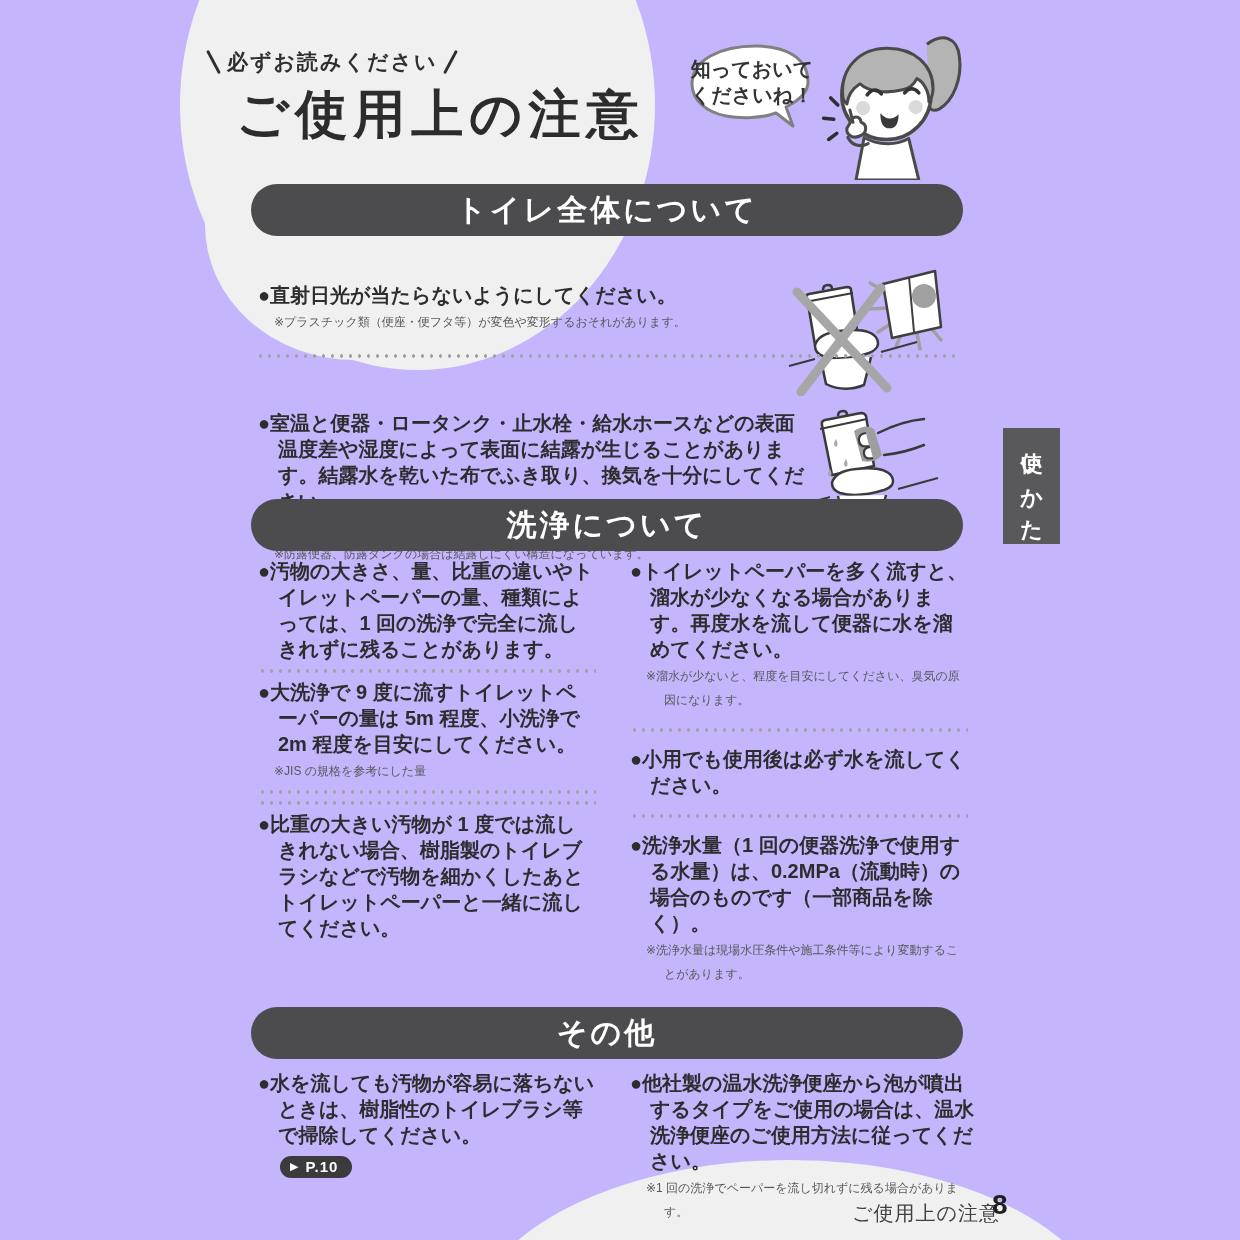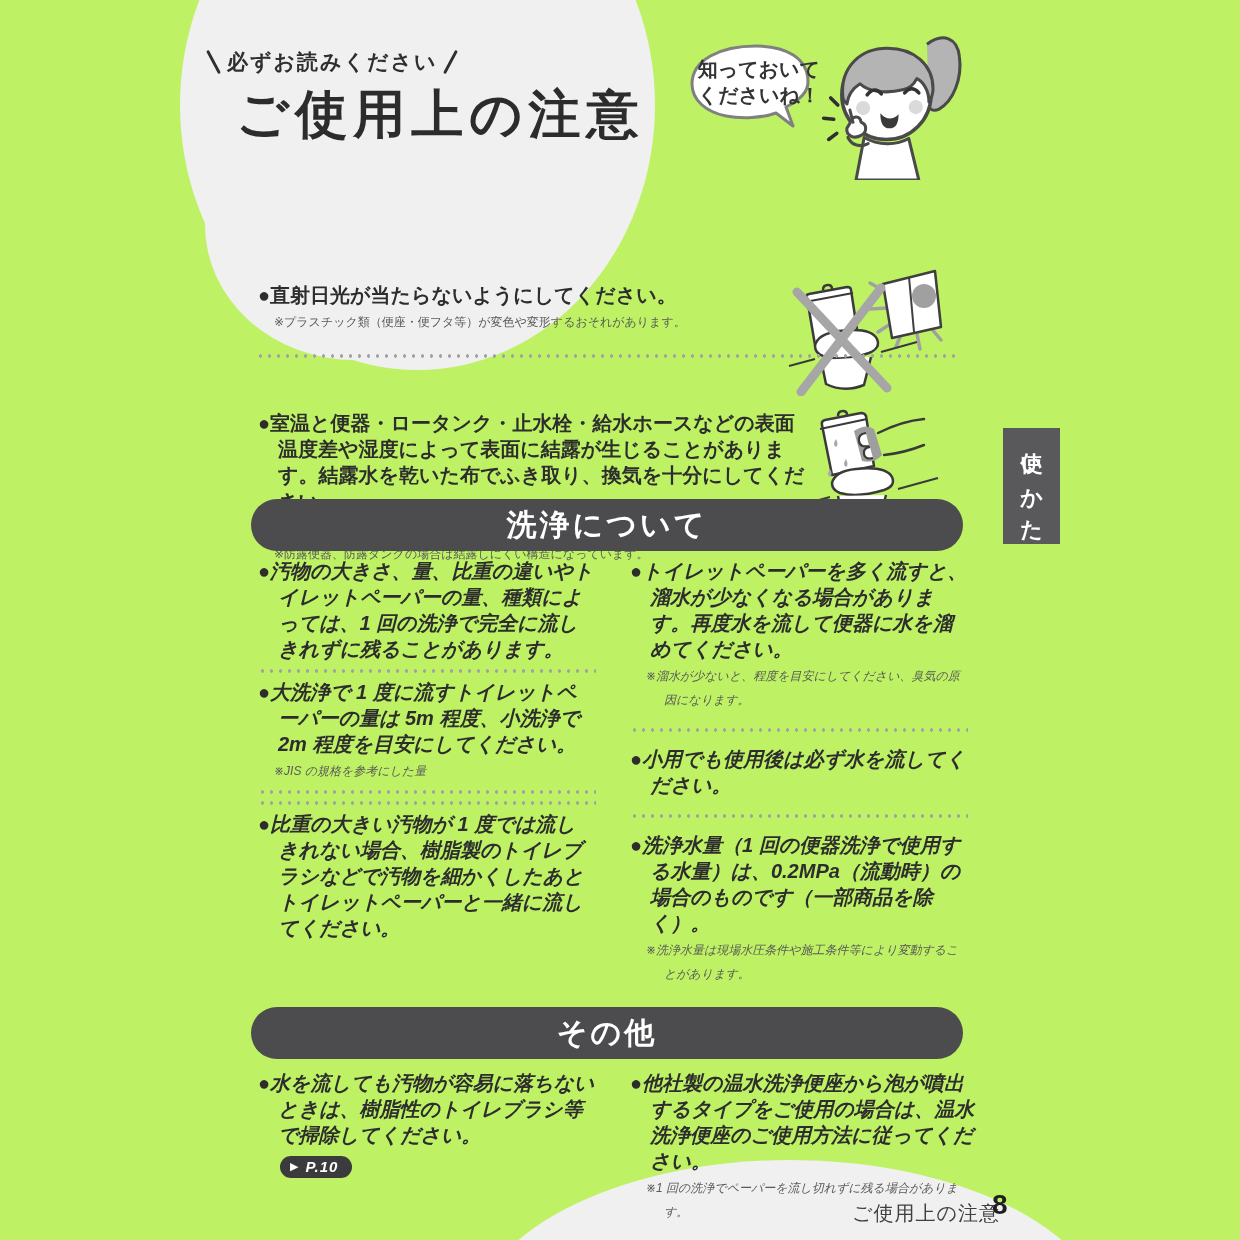--- a/index.html
+++ b/index.html
@@ -1,33 +1,33 @@
 <!DOCTYPE html>
 <html><head>
 <meta charset="utf-8">
 <style>
   html,body{margin:0;padding:0;background:#fff;}
-  .page{position:relative;width:1240px;height:1240px;background:#bef264;overflow:hidden;
+  .page{position:relative;width:1240px;height:1240px;background:#c4b5fd;overflow:hidden;
         font-family:"Liberation Sans","DejaVu Sans",sans-serif;}
   .blob{position:absolute;background:#f0f0f1;border-radius:50%;}
   .blob-top{left:180px;top:-160px;width:475px;height:530px;}
   .blob-top2{left:205px;top:90px;width:300px;height:270px;}
   .blob-bottom{left:470px;top:1160px;width:640px;height:340px;}
 
   .tagline{position:absolute;left:212px;top:48px;display:flex;align-items:center;gap:12px;
            font-size:21px;font-weight:700;color:#2f2f30;letter-spacing:2px;}
   .stroke{width:3px;height:26px;background:#2f2f30;border-radius:2px;}
   .stroke-l{transform:rotate(-28deg);}
   .stroke-r{transform:rotate(28deg);}
   .title{position:absolute;left:236px;top:80px;font-size:52px;font-weight:700;color:#2c2c2d;
          letter-spacing:6px;white-space:nowrap;}
 
   .bubble{position:absolute;left:684px;top:42px;width:152px;height:90px;}
   .bubble svg{position:absolute;left:0;top:0;}
-  .bubble-text{position:absolute;left:0;top:14px;width:136px;text-align:right;
+  .bubble-text{position:absolute;left:0;top:14px;width:136px;text-align:center;
                font-size:20px;font-weight:700;color:#333;line-height:26px;}
   .character{position:absolute;left:818px;top:26px;width:150px;height:154px;}
 
   .bar{position:absolute;left:251px;width:712px;height:52px;background:#4c4c4e;border-radius:26px;
        color:#fff;display:flex;align-items:center;justify-content:center;
        font-size:30px;font-weight:700;letter-spacing:3px;}
   .bar1{top:184px;} .bar2{top:499px;} .bar3{top:1007px;}
 
   .lead{font-size:20px;font-weight:700;color:#2d2d2e;line-height:26px;
         text-indent:-20px;padding-left:20px;}
@@ -37,21 +37,21 @@
 
   .s1-item1{left:258px;top:242px;width:524px;}
   .s1-item2{left:258px;top:370px;width:548px;}
   .illus1{left:785px;top:228px;width:172px;height:128px;}
   .illus2{left:806px;top:362px;width:155px;height:134px;}
 
   .dotted{height:4px;background-image:radial-gradient(circle,#a3a3a3 1.6px,transparent 1.9px);
           background-size:9px 4px;background-repeat:repeat-x;background-position:left center;}
   .dotted-full{position:absolute;left:256px;top:354px;width:700px;}
   .col .dotted{margin:7px 0 6px;}
-  .col{position:absolute;width:338px;font-style:italic;}
+  .col{position:absolute;width:338px;}
   .col-l2{left:258px;top:558px;}
   .col-r2{left:630px;top:558px;}
   .col-l3{left:258px;top:1070px;}
   .col-r3{left:630px;top:1070px;width:346px;}
   .col .item{margin-bottom:4px;}
 
   .badge{display:inline-flex;align-items:center;gap:6px;background:#3b3b3d;color:#fff;
          border-radius:13px;padding:2px 14px 3px 10px;margin:8px 0 0 22px;
          font-size:15px;font-weight:700;letter-spacing:1px;}
   .badge .tri{font-size:11px;line-height:1;}
@@ -99,20 +99,21 @@
         <circle cx="95" cy="80" r="7" fill="#dadada"></circle>
       <path d="M60 86 q9 10 18 1 q0 14 -9 14 q-9 0 -9 -15 z" fill="#3a3a3a"></path>
       <path d="M44 110 c14 8 32 8 44 1 l10 41 l-62 0 z" fill="#fff" stroke="#4a4a4a" stroke-width="3" stroke-linejoin="round"></path>
       <path d="M48 116 c-8 4 -16 2 -20 -6" fill="none" stroke="#4a4a4a" stroke-width="3" stroke-linecap="round"></path>
       <path d="M30 96 c2 -8 10 -8 11 -1 c6 2 6 10 0 13 c-7 4 -15 0 -14 -7 z" fill="#fff" stroke="#4a4a4a" stroke-width="3" stroke-linejoin="round"></path>
       <path d="M33 95 l-3 -12" stroke="#4a4a4a" stroke-width="3" stroke-linecap="round" fill="none"></path>
       <path d="M18 78 l-7 -7 M14 92 l-10 -1 M17 106 l-8 6" stroke="#2f2f2f" stroke-width="3.5" stroke-linecap="round" fill="none"></path>
     </svg>
   </div>
 
+  <div class="bar bar1">トイレ全体について</div>
 
   <div class="abs s1-item1">
     <div class="lead">●直射日光が当たらないようにしてください。</div>
     <div class="note">※プラスチック類（便座・便フタ等）が変色や変形するおそれがあります。</div>
   </div>
 
   <div class="abs illus1">
     <svg width="172" height="128" viewBox="0 0 172 128">
       <g stroke="#a0a0a0" stroke-width="3.5" stroke-linecap="round">
         <path d="M101 24 l-16 -9 M102 40 l-17 1 M107 55 l-14 9 M117 64 l-6 15 M132 66 l3 15 M146 60 l10 12"></path>
@@ -162,21 +163,21 @@
   </div>
 
   <div class="bar bar2">洗浄について</div>
 
   <div class="col col-l2">
     <div class="item">
       <div class="lead">●汚物の大きさ、量、比重の違いやトイレットペーパーの量、種類によっては、1 回の洗浄で完全に流しきれずに残ることがあります。</div>
     </div>
     <div class="dotted"></div>
     <div class="item">
-      <div class="lead">●大洗浄で 1 度に流すトイレットペーパーの量は 5m 程度、小洗浄で 2m 程度を目安にしてください。</div>
+      <div class="lead">●大洗浄で 9 度に流すトイレットペーパーの量は 5m 程度、小洗浄で 2m 程度を目安にしてください。</div>
       <div class="note">※JIS の規格を参考にした量</div>
     </div>
     <div class="dotted"></div>
     <div class="dotted"></div>
     <div class="item">
       <div class="lead">●比重の大きい汚物が 1 度では流しきれない場合、樹脂製のトイレブラシなどで汚物を細かくしたあとトイレットペーパーと一緒に流してください。</div>
     </div>
   </div>
 
   <div class="col col-r2">

